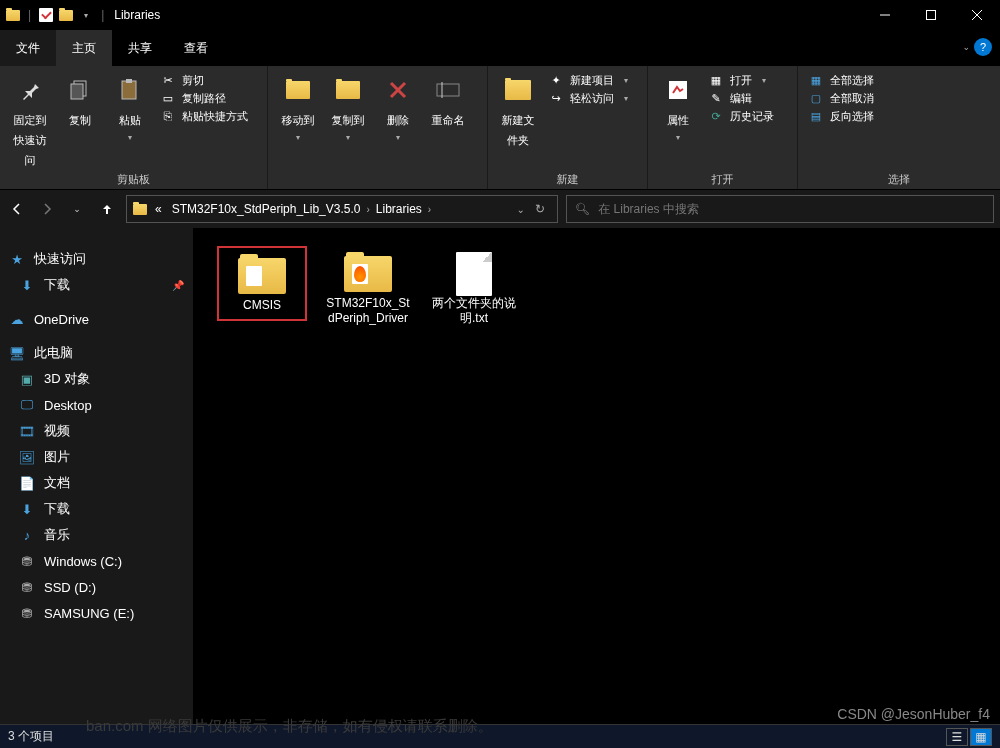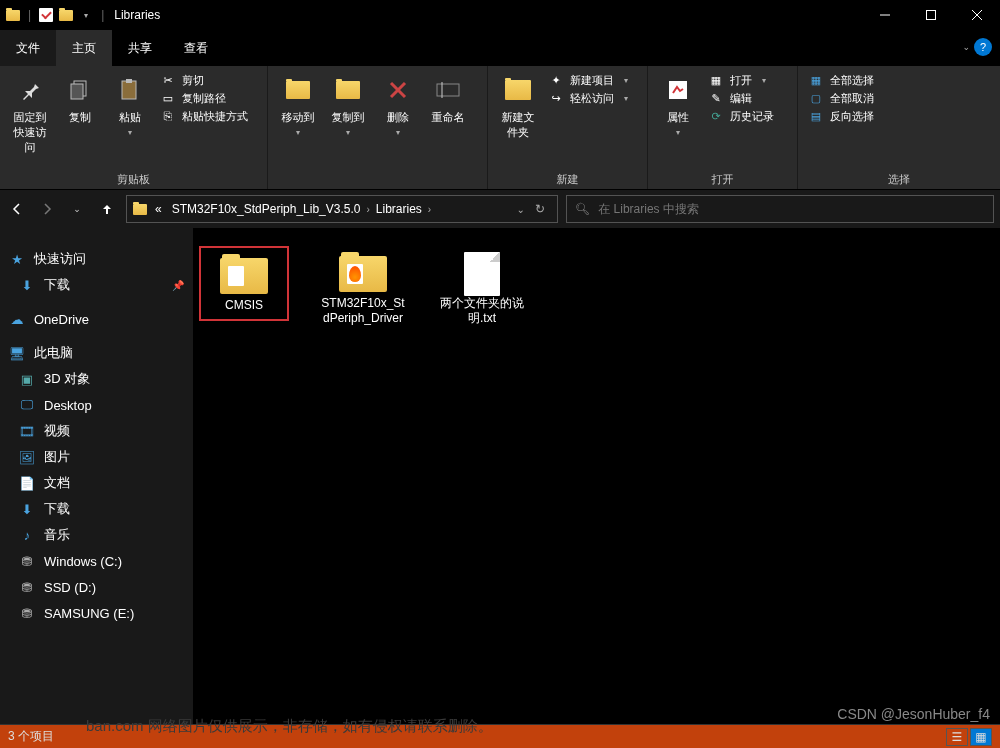--- a/index.html
+++ b/index.html
@@ -23,21 +23,21 @@
 .menu-tab.active { background:#2b2b2b; }
 .help-btn { position:absolute; right:8px; top:8px; width:18px; height:18px; border-radius:50%; background:#0078d4; color:#fff; display:flex; align-items:center; justify-content:center; font-size:11px; }
 .dd-arrow { position:absolute; right:30px; top:12px; color:#aaa; font-size:9px; }
 
 .ribbon { height:124px; background:#2b2b2b; display:flex; border-bottom:1px solid #000; }
 .rgroup { display:flex; flex-direction:column; padding:4px 6px 2px 6px; border-right:1px solid #1a1a1a; }
 .rgroup-body { flex:1; display:flex; align-items:flex-start; gap:2px; }
 .rgroup-label { text-align:center; font-size:11px; color:#ccc; padding-top:2px;font-family:Liberation Mono, monospace; }
 .big-btn { display:flex; flex-direction:column; align-items:center; justify-content:flex-start; padding:4px 6px 0 6px; gap:4px; width:48px; }
 .big-btn .ic { width:32px; height:32px; display:flex; align-items:center; justify-content:center; }
-.big-btn .lbl { font-size:11px; color:#fff; text-align:center; line-height:15px; }
+.big-btn .lbl { font-size:11px; color:#fff; text-align:center; line-height:20px; }
 .tiny-arrow { color:#aaa; font-size:8px; line-height:8px; }
 .small-list { display:flex; flex-direction:column; gap:2px; padding:2px 4px; }
 .small-item { display:flex; align-items:center; gap:6px; font-size:11px; color:#fff; white-space:nowrap; }
 .small-item .sic { width:16px; height:16px; display:flex; align-items:center; justify-content:center; }
 
 .nav { height:38px; background:#191919; display:flex; align-items:center; gap:8px; padding:0 6px; }
 .nav-btn { width:22px; height:22px; display:flex; align-items:center; justify-content:center; color:#ccc; }
 .addr { flex:0 0 432px; height:28px; background:#191919; border:1px solid #535353; display:flex; align-items:center; padding:0 4px; gap:2px; }
 .addr .crumb { padding:2px 4px; white-space:nowrap; }
 .addr .sep { color:#aaa; font-size:10px; }
@@ -46,33 +46,33 @@
 .search input { flex:1; background:transparent; border:none; color:#888; font-size:12px; outline:none; }
 
 .content { display:flex; height:calc(100% - 30px - 36px - 124px - 38px - 24px); background:#000; }
 .sidebar { width:193px; background:#191919; overflow:hidden; }
 .side-items { padding:10px 0; }
 .side-item { display:flex; align-items:center; gap:8px; padding:4px 8px 4px 18px; font-size:13px; color:#fff; white-space:nowrap; }
 .side-item.group { padding-left:8px; margin-top:8px; font-size:13px; }
 .side-item .sic { width:18px; height:18px; display:flex; align-items:center; justify-content:center; flex-shrink:0; }
 .pin { margin-left:auto; color:#888; font-size:10px; }
 
-.files-area { flex:1; background:#000; display:flex; padding:18px 6px; gap:29px; align-items:flex-start; }
+.files-area { flex:1; background:#000; display:flex; padding:18px 24px; gap:16px; align-items:flex-start; }
 .file-item { width:90px; display:flex; flex-direction:column; align-items:center; gap:4px; padding:6px 0; }
 .file-item.highlighted { border:2px solid #d13438; }
 .file-ic { width:48px; height:40px; position:relative; }
 .folder-big { width:48px; height:36px; background:linear-gradient(#f7d66a,#e8b946); border-radius:2px; position:relative; margin-top:4px; }
 .folder-big:before { content:''; position:absolute; top:-4px; left:2px; width:18px; height:5px; background:#f7d66a; border-radius:2px 2px 0 0; }
 .folder-overlay { position:absolute; left:8px; top:8px; width:16px; height:20px; background:#fff; border-radius:1px; }
 .folder-overlay.fire:after { content:''; position:absolute; inset:2px; background:radial-gradient(circle at 50% 70%, #ff9500, #ff4500); border-radius:50% 50% 50% 50% / 60% 60% 40% 40%; }
 .file-doc { width:36px; height:44px; background:#fff; border-radius:1px; position:relative; }
 .file-doc:before { content:''; position:absolute; top:0; right:0; width:10px; height:10px; background:linear-gradient(135deg,#fff 50%,#ccc 50%); }
 .file-lbl { font-size:12px; text-align:center; line-height:15px; word-break:break-all; }
 
-.statusbar { height:24px; background:#c2410c; display:flex; align-items:center; padding:0 8px; font-size:12px; color:#ddd; border-top:1px solid #333; }
+.statusbar { height:24px; background:#0f172a; display:flex; align-items:center; padding:0 8px; font-size:12px; color:#ddd; border-top:1px solid #333; }
 .status-views { margin-left:auto; display:flex; gap:2px; }
 .status-views .v { width:22px; height:18px; border:1px solid #555; display:flex; align-items:center; justify-content:center; }
 .watermark { position:absolute; right:10px; bottom:26px; color:#888; font-size:14px; }
 .wm2 { position:absolute; left:86px; bottom:12px; color:#3a3a3a; font-size:15px; }
 </style>
 </head>
 <body>
 
 <div class="titlebar">
   <div class="qat">

